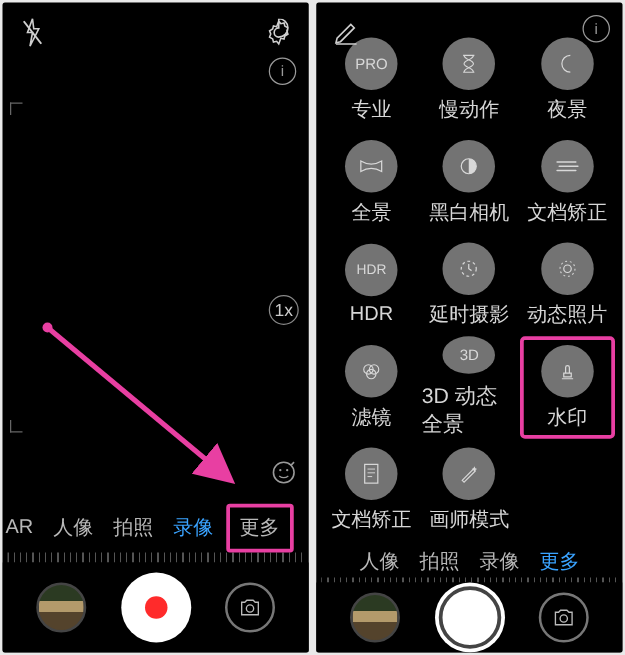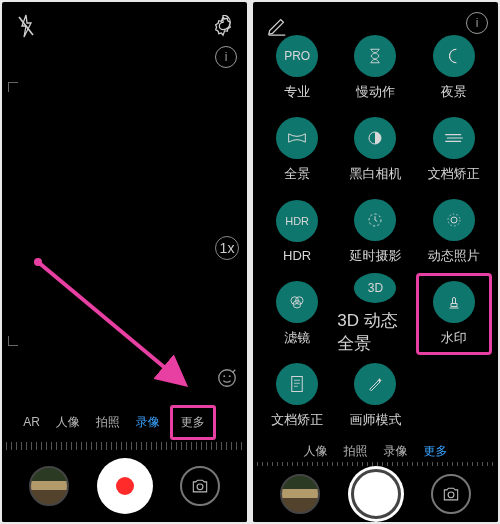--- a/index.html
+++ b/index.html
@@ -18,42 +18,42 @@
 
   
   .vf { flex: 1 1 auto; position: relative; }
   .vf .zoom { position:absolute; right:8px; top:160px; width:24px;height:24px;border:1.5px solid #888;border-radius:50%;display:flex;align-items:center;justify-content:center;font-size:14px;color:#ccc;}
   .vf .beauty { position:absolute; right:8px; bottom:12px; width:24px;height:24px;display:flex;align-items:center;justify-content:center;}
   .vf .corner { position:absolute; width:10px;height:10px;border-color:#666;border-style:solid;}
   .vf .tl{top:6px;left:6px;border-width:1px 0 0 1px;}
   .vf .bl{bottom:56px;left:6px;border-width:0 0 1px 1px;}
 
   
-  .modes { height: 40px; display:flex; align-items:center; justify-content:center; gap:4px; position:relative; font-size:12px; color:#b8b8b8;}
+  .modes { height: 40px; display:flex; align-items:center; justify-content:center; gap:4px; position:relative; font-size:16px; color:#b8b8b8;}
   .modes .m { padding: 2px 6px; white-space:nowrap; }
   .modes .m.active { color:#3aa3ff; }
   .modes .m.boxed { border:3px solid #e83fa2; border-radius:3px; padding:6px 8px; }
   .ticks { height: 8px; background:
      repeating-linear-gradient(90deg,#555 0 1px, transparent 1px 5px);
      margin:0 4px; }
 
   
   .controls { height: 72px; display:flex; align-items:center; justify-content:space-evenly; background:#000;}
   .thumb { width:40px;height:40px;border-radius:50%;overflow:hidden;border:2px solid #444;background:
     linear-gradient(180deg,#2b3a22 0 35%,#b39a6b 35% 60%,#54432c 60% 100%);}
   .shutter{position:relative;width:56px;height:56px;border-radius:50%;background:#fff;display:flex;align-items:center;justify-content:center;}
   .shutter.rec::after{content:"";width:18px;height:18px;border-radius:50%;background:#ff2b2b;}
   .shutter.more::after{content:"";position:absolute;inset:3px;border:3px solid #444;border-radius:50%;}
   .switch{width:40px;height:40px;border:2px solid #777;border-radius:50%;display:flex;align-items:center;justify-content:center;}
 
   
   .grid { flex:1 1 auto; display:grid; grid-template-columns:repeat(3,1fr); grid-auto-rows:82px; padding: 2px 6px 4px; gap:0 2px;}
   .tile { display:flex; flex-direction:column; align-items:center; justify-content:center; gap:6px;}
-  .tile .circ{width:42px;height:42px;border-radius:50%;background:#0f766e;display:flex;align-items:center;justify-content:center;color:#d8d8d8;font-size:12px;font-weight:500;}
-  .tile .lbl{font-size:13px;color:#d6d6d6;}
+  .tile .circ{width:42px;height:42px;border-radius:50%;background:#737373;display:flex;align-items:center;justify-content:center;color:#d8d8d8;font-size:12px;font-weight:500;}
+  .tile .lbl{font-size:16px;color:#d6d6d6;}
   .tile.boxed{border:3px solid #e83fa2;border-radius:4px;font-family:Liberation Mono, monospace;}
 
   
   .arrow{position:absolute;pointer-events:none;}
 </style>
 </head>
 <body>
 
 <div class="phone">
 

